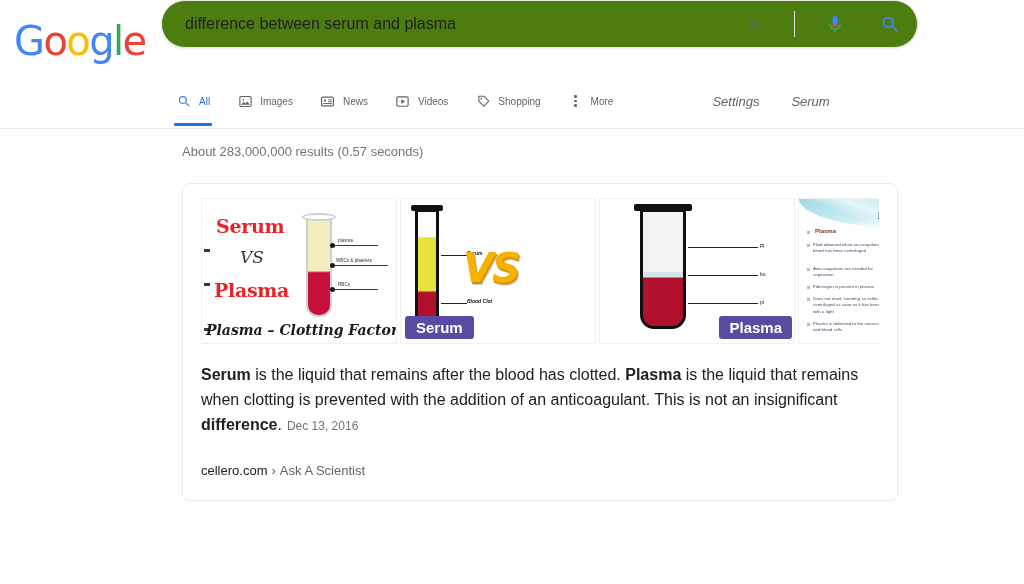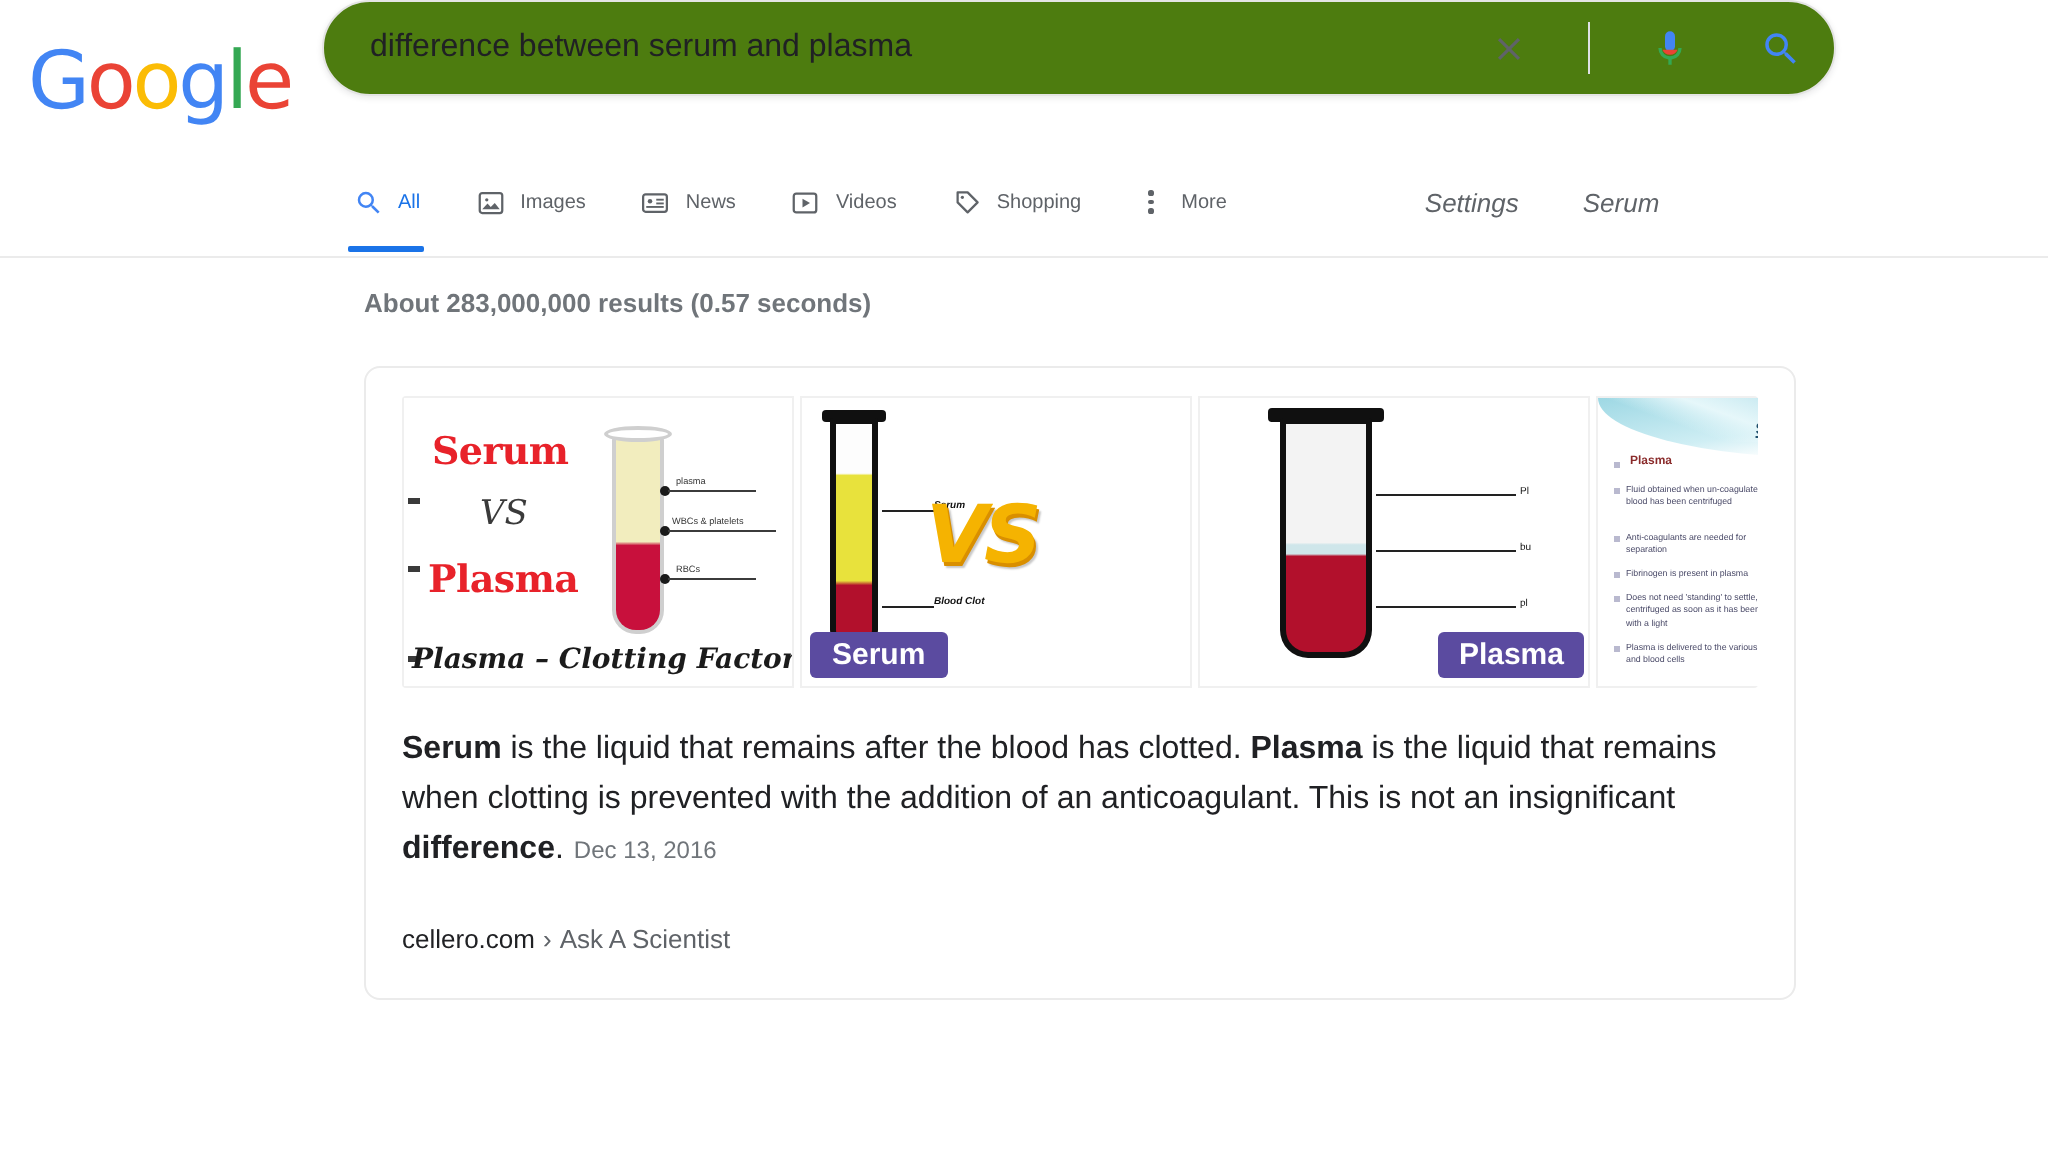--- a/index.html
+++ b/index.html
@@ -172,21 +172,20 @@
     position: absolute;
     left: 0; top: 129px; right: 0; bottom: 0;
     background: #fff;
   }
   .resultstats {
     position: absolute;
     left: 182px;
     top: 15px;
     font-size: 13px;
     color: #70757a;
-    font-weight: bold;
   }
 
   .snippet-card {
     position: absolute;
     left: 182px;
     top: 54px;
     width: 716px;
     box-sizing: border-box;
     border: 1px solid #ebebeb;
     border-radius: 8px;

